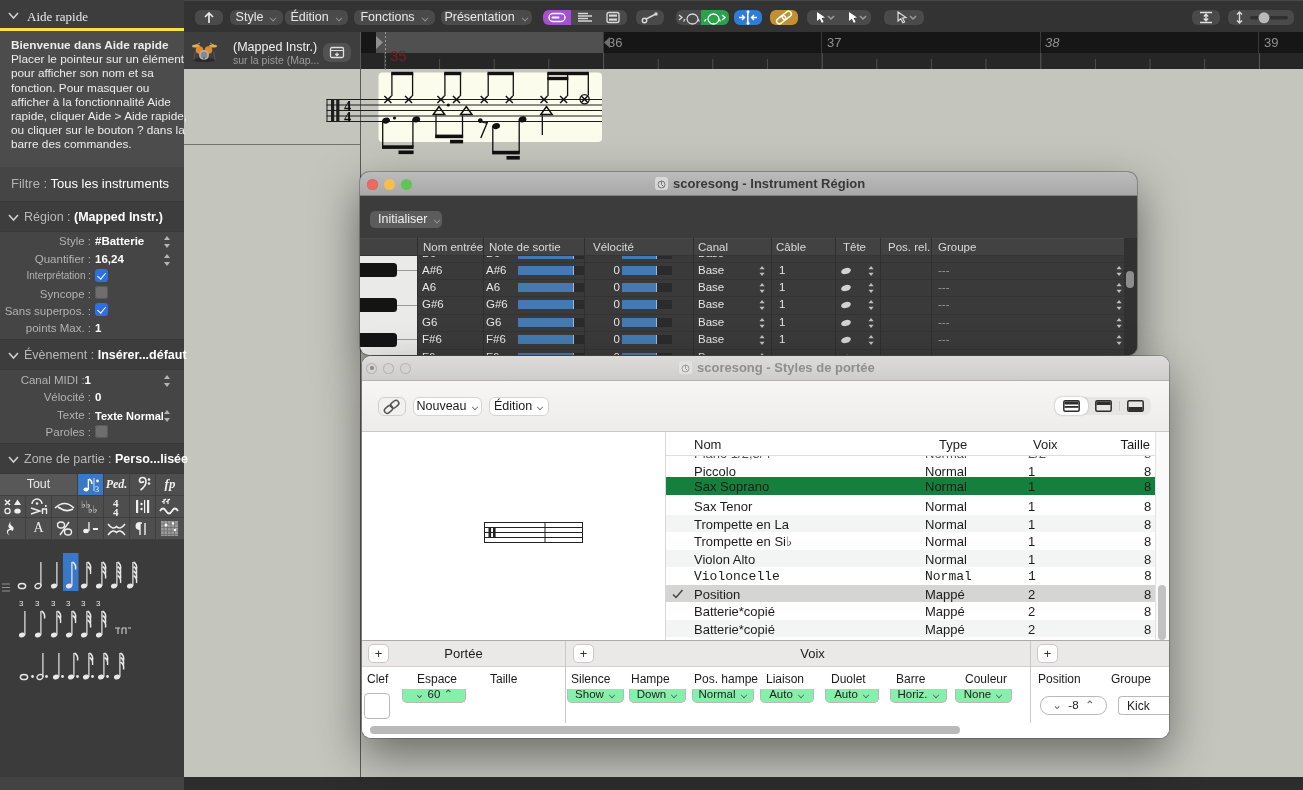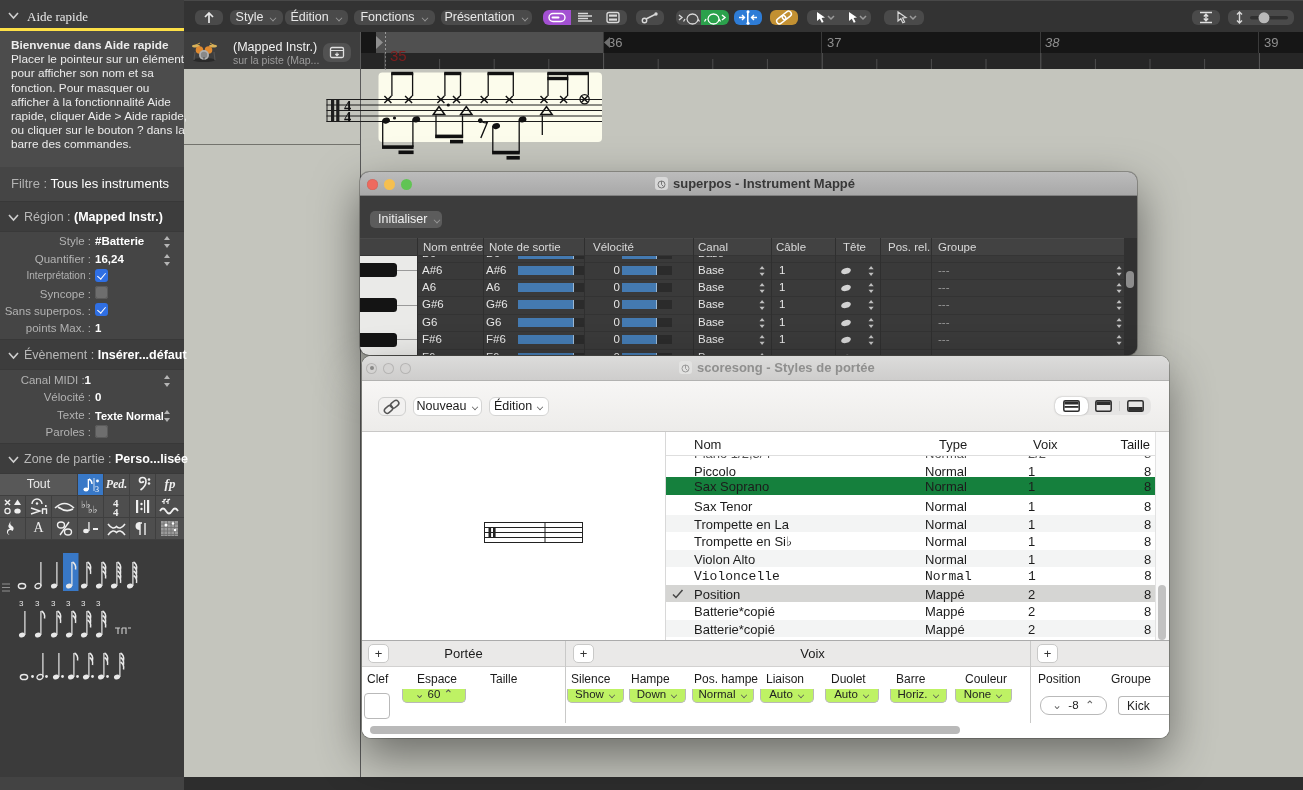--- a/index.html
+++ b/index.html
@@ -21,21 +21,21 @@
 .btrack{position:absolute;top:4px;height:9px;background:#2b2b2b;}
 .bfill{height:100%;background:#447ab1;border-right:1px solid #9db8d2;box-sizing:border-box;}
 .ell{position:absolute;left:481px;top:6px;width:10px;height:6px;border-radius:50%;background:#d2d2d2;transform:rotate(-18deg);}
 .st.s2{top:3px;transform:scale(0.85);}
 .st.s2:before{border-bottom-color:#c0c0c0;}
 .st.s2:after{border-top-color:#c0c0c0;}
 .wbtn{position:absolute;top:16px;height:19px;background:#fff;border:1px solid #d4d4d3;border-radius:6px;box-sizing:border-box;font-size:12.5px;color:#1b1b1b;text-align:center;line-height:17px;}
 .cvd{display:inline-block;width:7px;height:5px;margin-left:5px;position:relative;top:-1px;}
 .cvd:after{content:"";position:absolute;left:0;top:0;width:5px;height:5px;border:solid #555;border-width:0 1.4px 1.4px 0;transform:rotate(45deg) scale(0.75);}
 .plus{position:absolute;top:3px;width:21px;height:19px;background:#fff;border:1px solid #c9c9c8;border-radius:5px;box-sizing:border-box;text-align:center;font-size:13px;color:#333;line-height:17px;}
-.drp{position:absolute;top:48px;height:14px;background:#bef264;border:1px solid #b9b9b9;border-top:none;border-radius:0 0 5px 5px;box-sizing:border-box;font-size:11.5px;color:#222;text-align:center;line-height:10px;overflow:hidden;}
+.drp{position:absolute;top:48px;height:14px;background:#86efac;border:1px solid #b9b9b9;border-top:none;border-radius:0 0 5px 5px;box-sizing:border-box;font-size:11.5px;color:#222;text-align:center;line-height:10px;overflow:hidden;}
 .w2r{position:absolute;left:0;width:489px;height:17.5px;font-size:13px;color:#1c1c1c;}
 .w2r div{position:absolute;top:2px;white-space:nowrap;}
 .cv:after{content:"";position:absolute;left:0;top:0;width:5px;height:5px;border:solid #9a9a9a;border-width:0 1.5px 1.5px 0;transform:rotate(45deg) scale(0.8);}
 </style></head>
 <body>
 <div class="ab" style="left:0;top:0;width:1303px;height:790px;" id="root">
 
 <div class="ab" style="left:184px;top:0;width:1119px;height:790px;background:#c4c5bd;"></div>
 
 <div class="ab" style="left:184px;top:0;width:1119px;height:32px;background:#333333;border-top:1px solid #484848;box-sizing:border-box;" id="toolbar">
@@ -494,21 +494,21 @@
 
 <div class="ab" style="left:360px;top:172px;width:777px;height:183px;border-radius:9px;background:#3a3a3a;box-shadow:0 18px 45px rgba(0,0,0,0.5),0 0 0 1px rgba(0,0,0,0.25);overflow:hidden;" id="win1">
   <div class="ab" style="left:0;top:0;width:777px;height:23px;background:linear-gradient(#bcbcbc,#a8a8a8);border-bottom:1px solid #808080;">
     <div class="ab" style="left:6.5px;top:6.5px;width:11px;height:11px;border-radius:50%;background:#ee6a5f;box-shadow:inset 0 0 1px rgba(0,0,0,0.3);"></div>
     <div class="ab" style="left:23.5px;top:6.5px;width:11px;height:11px;border-radius:50%;background:#f5bf4f;"></div>
     <div class="ab" style="left:40.5px;top:6.5px;width:11px;height:11px;border-radius:50%;background:#61c454;"></div>
     <div class="ab" style="left:295px;top:5px;width:13px;height:13px;background:#d8d8d8;border-radius:3px;"><svg width="13" height="13">
             <circle cx="6.5" cy="6.5" r="3.5" fill="none" stroke="#777" stroke-width="1"></circle>
             <path d="M6.5 3 v3.5 l2 2" stroke="#777" stroke-width="1" fill="none"></path>
           </svg></div>
-    <div class="tx" style="left:313px;top:4px;font-size:13px;font-weight:bold;color:#383838;">superpos - Instrument Mappé</div>
+    <div class="tx" style="left:313px;top:4px;font-size:13px;font-weight:bold;color:#383838;">scoresong - Instrument Région</div>
   </div>
   <div class="ab" style="left:0;top:24px;width:777px;height:42px;background:#3c3c3c;">
     <div class="ab" style="left:10px;top:15px;width:72px;height:17px;background:#5c5c5c;border-radius:5px;color:#f0f0f0;font-size:12.5px;line-height:17px;"><span style="margin-left:8px;">Initialiser</span><span class="cv"></span></div>
   </div>
 
   <div class="ab" style="left:0;top:66px;width:777px;height:18px;background:#424242;border-top:1px solid #4a4a4a;border-bottom:1px solid #353535;box-sizing:border-box;">
     <div class="tx" style="left:63px;top:2px;font-size:11.5px;color:#d9d9d9;">Nom entrée</div>
     <div class="tx" style="left:129px;top:2px;font-size:11.5px;color:#d9d9d9;">Note de sortie</div>
     <div class="tx" style="left:233px;top:2px;font-size:11.5px;color:#d9d9d9;">Vélocité</div>
     <div class="tx" style="left:338px;top:2px;font-size:11.5px;color:#d9d9d9;">Canal</div>

